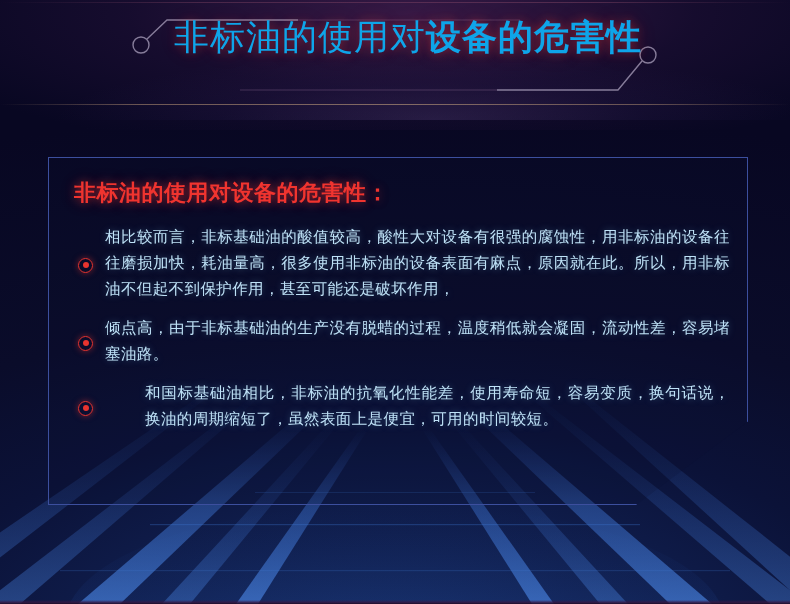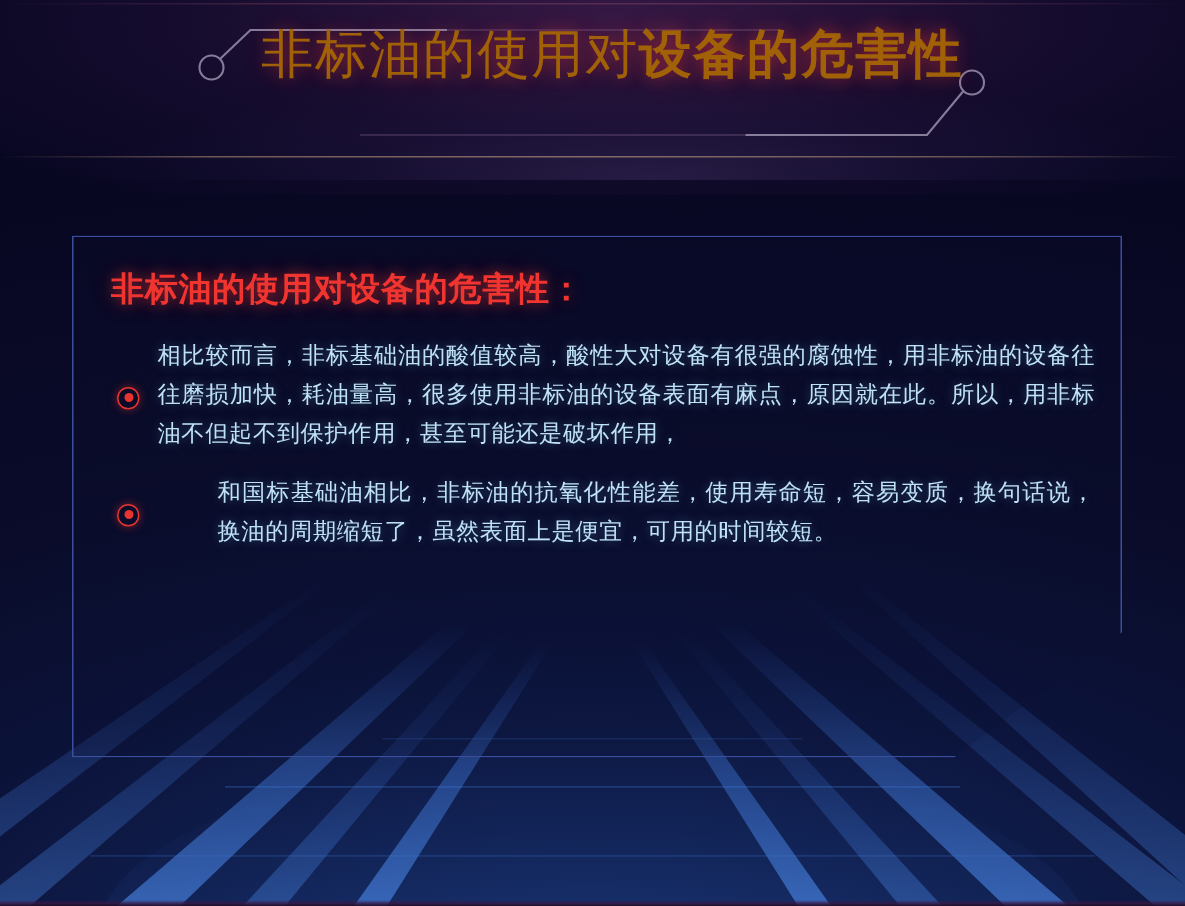--- a/index.html
+++ b/index.html
@@ -55,21 +55,21 @@
   
   .deco { position: absolute; left: 0; top: 0; width: 790px; height: 120px; }
 
   
   .title {
     position: absolute;
     left: 0; right: 0; top: 20px;
     text-align: center;
     line-height: 1;
     white-space: nowrap;
-    color: #a16207;
+    color: #0ea5e9;
     text-shadow: 0 0 10px rgba(240,52,47,0.45), 0 0 22px rgba(240,52,47,0.20);
     padding-left: 26px;
   }
   .title .t-light { font-size: 35px; font-weight: 400; letter-spacing: 1px; }
   .title .t-bold  { font-size: 35px; font-weight: 700; letter-spacing: 1px; }
 
   
   .panel {
     position: absolute;
     left: 48px; top: 157px;
@@ -205,20 +205,24 @@
     <div class="panel-title">非标油的使用对设备的危害性：</div>
 
     <div class="bullets">
 
       <div class="bullet-row">
         <span class="bullet-icon"></span>
         <span class="bullet-text">相比较而言，非标基础油的酸值较高，酸性大对设备有很强的腐蚀性，用非标油的设备往往磨损加快，耗油量高，很多使用非标油的设备表面有麻点，原因就在此。所以，用非标油不但起不到保护作用，甚至可能还是破坏作用，</span>
       </div>
 
 
+      <div class="bullet-row">
+        <span class="bullet-icon"></span>
+        <span class="bullet-text">倾点高，由于非标基础油的生产没有脱蜡的过程，温度稍低就会凝固，流动性差，容易堵塞油路。</span>
+      </div>
 
       <div class="bullet-row">
         <span class="bullet-icon"></span>
         <span class="bullet-text">和国标基础油相比，非标油的抗氧化性能差，使用寿命短，容易变质，换句话说，换油的周期缩短了，虽然表面上是便宜，可用的时间较短。</span>
       </div>
 
     </div>
   </div>
 
   <div class="bottom-edge"></div>

